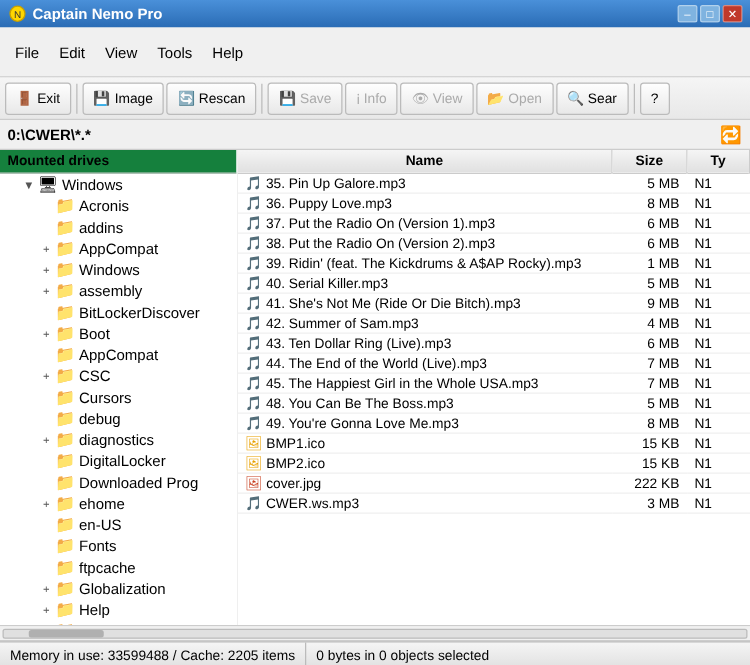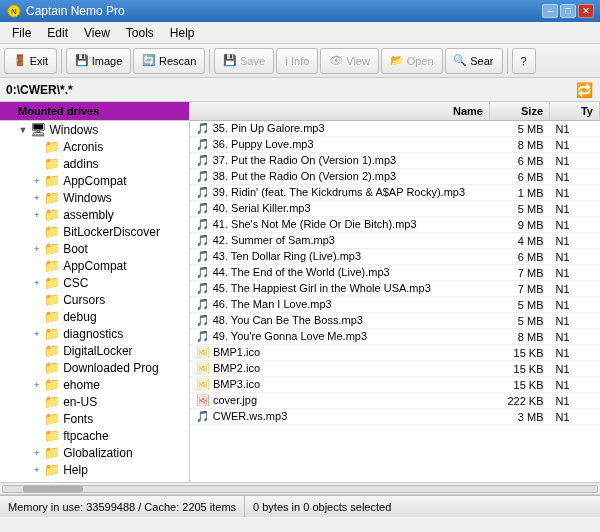--- a/index.html
+++ b/index.html
@@ -22,21 +22,21 @@
     }
     .title-bar-icon {
       width: 16px;
       height: 16px;
       margin-right: 4px;
       display: flex; align-items: center; justify-content: center;
     }
     .title-bar-text {
       flex: 1;
       font-size: 12px;
-      font-weight: normal;
+      font-weight: bold;
     }
     .title-bar-buttons {
       display: flex; gap: 2px;
     }
     .title-bar-btn {
       width: 16px; height: 14px;
       border: 1px solid rgba(255,255,255,0.4);
       border-radius: 2px;
       display: flex; align-items: center; justify-content: center;
       font-size: 9px; color: white;
@@ -44,21 +44,21 @@
     }
     .title-bar-btn.close { background: #c0392b; }
     .title-bar-btn.max { background: #7fb3e0; }
     .title-bar-btn.min { background: #7fb3e0; }
 
     .menu-bar {
       background: #f0f0f0;
       border-bottom: 1px solid #ccc;
       display: flex;
       padding: 2px 4px;
-      height: 22px;
+      height: 40px;
       align-items: center;
     }
     .menu-item {
       padding: 2px 8px;
       cursor: pointer;
       font-size: 12px;
     }
 
     .toolbar {
       background: linear-gradient(to bottom, #f5f5f5, #e8e8e8);
@@ -103,23 +103,23 @@
 
     .left-panel {
       width: 190px;
       min-width: 190px;
       border-right: 1px solid #ccc;
       background: white;
       overflow-y: auto;
       overflow-x: auto;
     }
     .tree-header {
-      background: #a21caf;
+      background: #15803d;
       border-bottom: 1px solid #ccc;
-      padding: 3px 18px;
+      padding: 3px 6px;
       font-size: 11px;
       font-weight: bold;
     }
     .tree-node {
       display: flex;
       align-items: center;
       padding: 1px 0;
       cursor: pointer;
       white-space: nowrap;
       font-size: 12px;
@@ -151,21 +151,21 @@
       border-collapse: collapse;
     }
     thead tr {
       background: linear-gradient(to bottom, #f5f5f5, #e0e0e0);
       border-bottom: 1px solid #bbb;
       position: sticky;
       top: 0;
       z-index: 1;
     }
     th {
-      text-align: right;
+      text-align: center;
       padding: 3px 6px;
       font-size: 11px;
       font-weight: bold;
       border-right: 1px solid #ccc;
       cursor: pointer;
     }
     td {
       padding: 1px 6px;
       font-size: 11px;
       border-bottom: 1px solid #f0f0f0;
@@ -510,56 +510,42 @@
     </tr>
             <tr>
       <td class="td-name">
         <span style="color:#2070c8; margin-right:3px;">🎵</span>45. The Happiest Girl in the Whole USA.mp3
       </td>
       <td class="td-size">7 MB</td>
       <td class="td-type">N1</td>
     </tr>
             <tr>
       <td class="td-name">
-        <span style="color:#2070c8; margin-right:3px;">🎵</span>46. The Man I Love.mp3
+        <span style="color:#2070c8; margin-right:3px;">🎵</span>48. You Can Be The Boss.mp3
       </td>
       <td class="td-size">5 MB</td>
       <td class="td-type">N1</td>
     </tr>
             <tr>
       <td class="td-name">
-        <span style="color:#2070c8; margin-right:3px;">🎵</span>48. You Can Be The Boss.mp3
-      </td>
-      <td class="td-size">5 MB</td>
-      <td class="td-type">N1</td>
-    </tr>
-            <tr>
-      <td class="td-name">
         <span style="color:#2070c8; margin-right:3px;">🎵</span>49. You're Gonna Love Me.mp3
       </td>
       <td class="td-size">8 MB</td>
       <td class="td-type">N1</td>
     </tr>
             <tr>
       <td class="td-name">
         <span style="color:#e8a000; margin-right:3px;">🖼</span>BMP1.ico
       </td>
       <td class="td-size">15 KB</td>
       <td class="td-type">N1</td>
     </tr>
             <tr>
       <td class="td-name">
         <span style="color:#e8a000; margin-right:3px;">🖼</span>BMP2.ico
-      </td>
-      <td class="td-size">15 KB</td>
-      <td class="td-type">N1</td>
-    </tr>
-            <tr>
-      <td class="td-name">
-        <span style="color:#e8a000; margin-right:3px;">🖼</span>BMP3.ico
       </td>
       <td class="td-size">15 KB</td>
       <td class="td-type">N1</td>
     </tr>
             <tr>
       <td class="td-name">
         <span style="color:#c84020; margin-right:3px;">🖼</span>cover.jpg
       </td>
       <td class="td-size">222 KB</td>
       <td class="td-type">N1</td>

